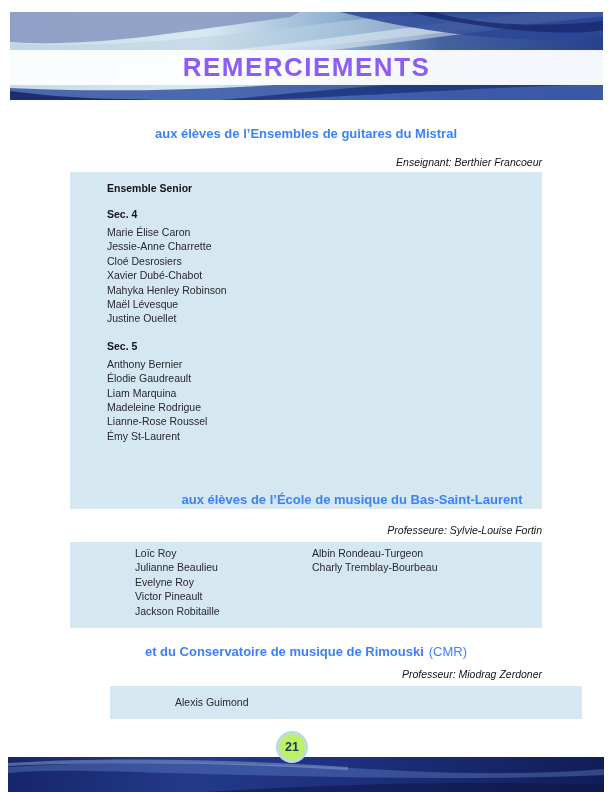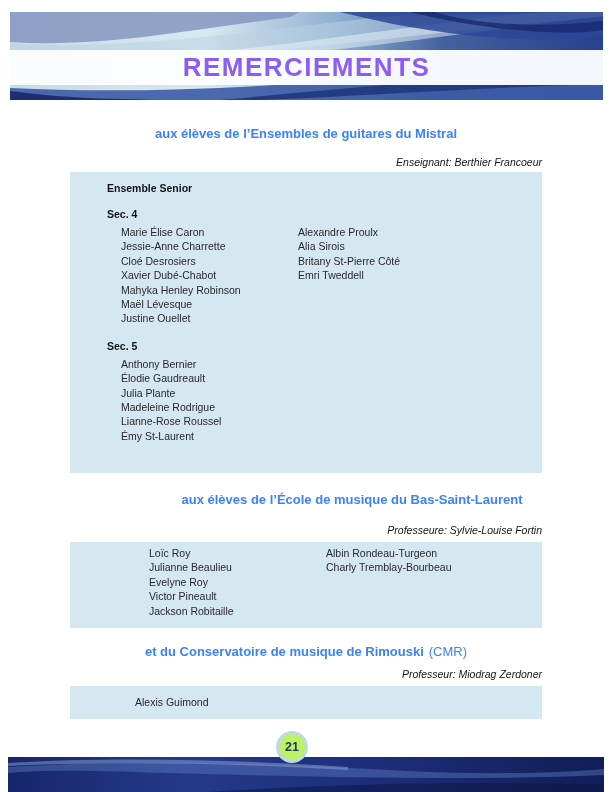--- a/index.html
+++ b/index.html
@@ -38,28 +38,28 @@
   .h-ecole   { top:492px;padding-left:46px; }
   .c-ecole   { top:524px; }
   .h-conserv { top:644px; }
   .c-conserv { top:668px; }
 
   
   .box {
     position:absolute; left:70px; width:472px;
     background:#d5e7f0; box-sizing:border-box;
   }
-  .box1 { top:172px; height:301px; padding:9px 0 0 37px; }
+  .box1 { top:172px; height:337px; padding:9px 0 0 37px; }
   .box2 { top:542px; height:86px;  padding:4px 0 0 65px; }
-  .box3 { top:686px; height:33px;  padding:9px 0 0 65px; }
+  .box3 { top:686px; height:33px;  padding:9px 0 0 65px;margin-left:40px; }
 
   .group-title { font-size:10.5px; font-weight:bold; color:#141418; line-height:15px; }
   .sec-label   { font-size:10.5px; font-weight:bold; color:#141418; line-height:15px; margin-top:11px; }
   .sec-label.second { margin-top:13px; }
-  .cols { display:flex; margin-top:3px;margin-left:14px; }
+  .cols { display:flex; margin-top:3px; }
   .col  { width:177px; }
   .colB { flex:1; }
   .name { font-size:10.5px; color:#28282d; line-height:14.4px; }
 
   
   .footer-banner { position:absolute; left:8px; top:757px; width:596px; height:35px; }
   .footer-banner svg { position:absolute; inset:0; width:100%; height:100%; display:block; }
   .page-badge {
     position:absolute; left:276px; top:731px; width:32px; height:32px;
     box-sizing:border-box; border-radius:50%;
@@ -107,34 +107,28 @@
   <div class="cols">
     <div class="col">
       <div class="name">Marie Élise Caron</div>
       <div class="name">Jessie-Anne Charrette</div>
       <div class="name">Cloé Desrosiers</div>
       <div class="name">Xavier Dubé-Chabot</div>
       <div class="name">Mahyka Henley Robinson</div>
       <div class="name">Maël Lévesque</div>
       <div class="name">Justine Ouellet</div>
     </div>
-    <div class="colB">
-      <div class="name">Alexandre Proulx</div>
-      <div class="name">Alia Sirois</div>
-      <div class="name">Britany St-Pierre Côté</div>
-      <div class="name">Emri Tweddell</div>
-    </div>
   </div>
 
   <div class="sec-label second">Sec. 5</div>
   <div class="cols">
     <div class="col">
       <div class="name">Anthony Bernier</div>
       <div class="name">Élodie Gaudreault</div>
-      <div class="name">Julia Plante</div>
+      <div class="name">Liam Marquina</div>
       <div class="name">Madeleine Rodrigue</div>
       <div class="name">Lianne-Rose Roussel</div>
       <div class="name">Émy St-Laurent</div>
     </div>
   </div>
 </div>
 
 <div class="heading h-ecole">aux élèves de l’École de musique du Bas-Saint-Laurent</div>
 <div class="credit c-ecole">Professeure: Sylvie-Louise Fortin</div>
 

